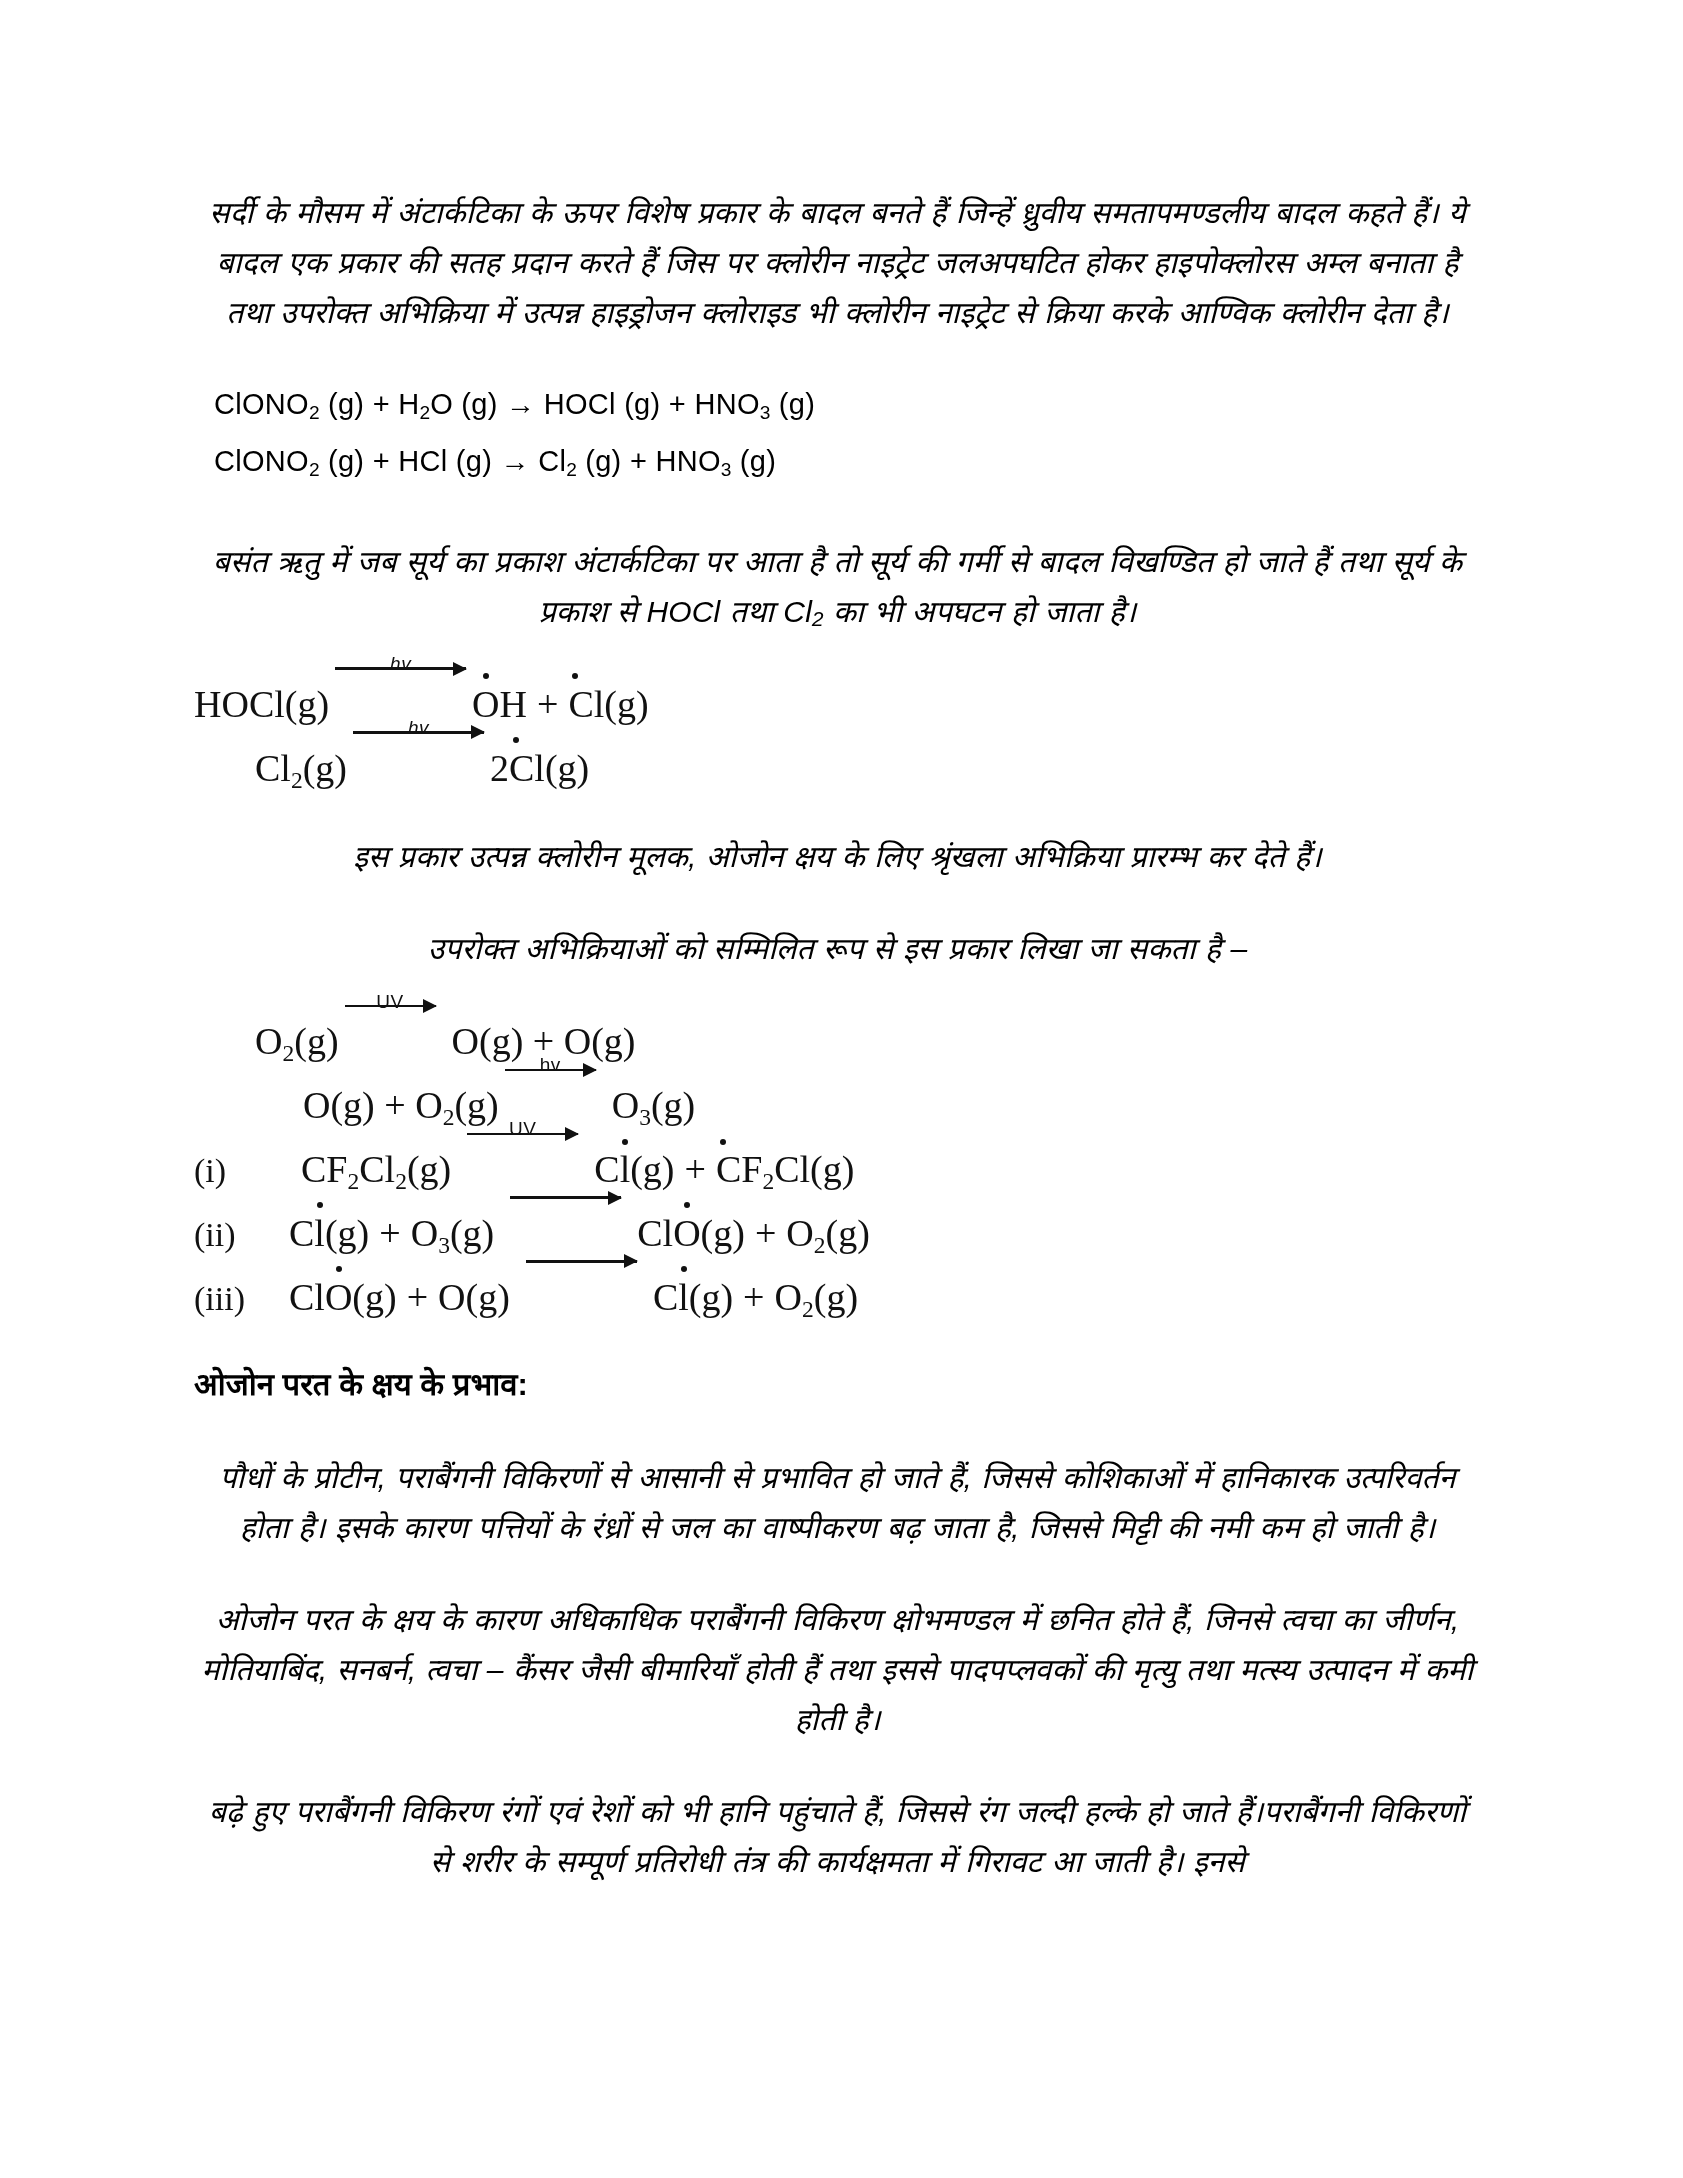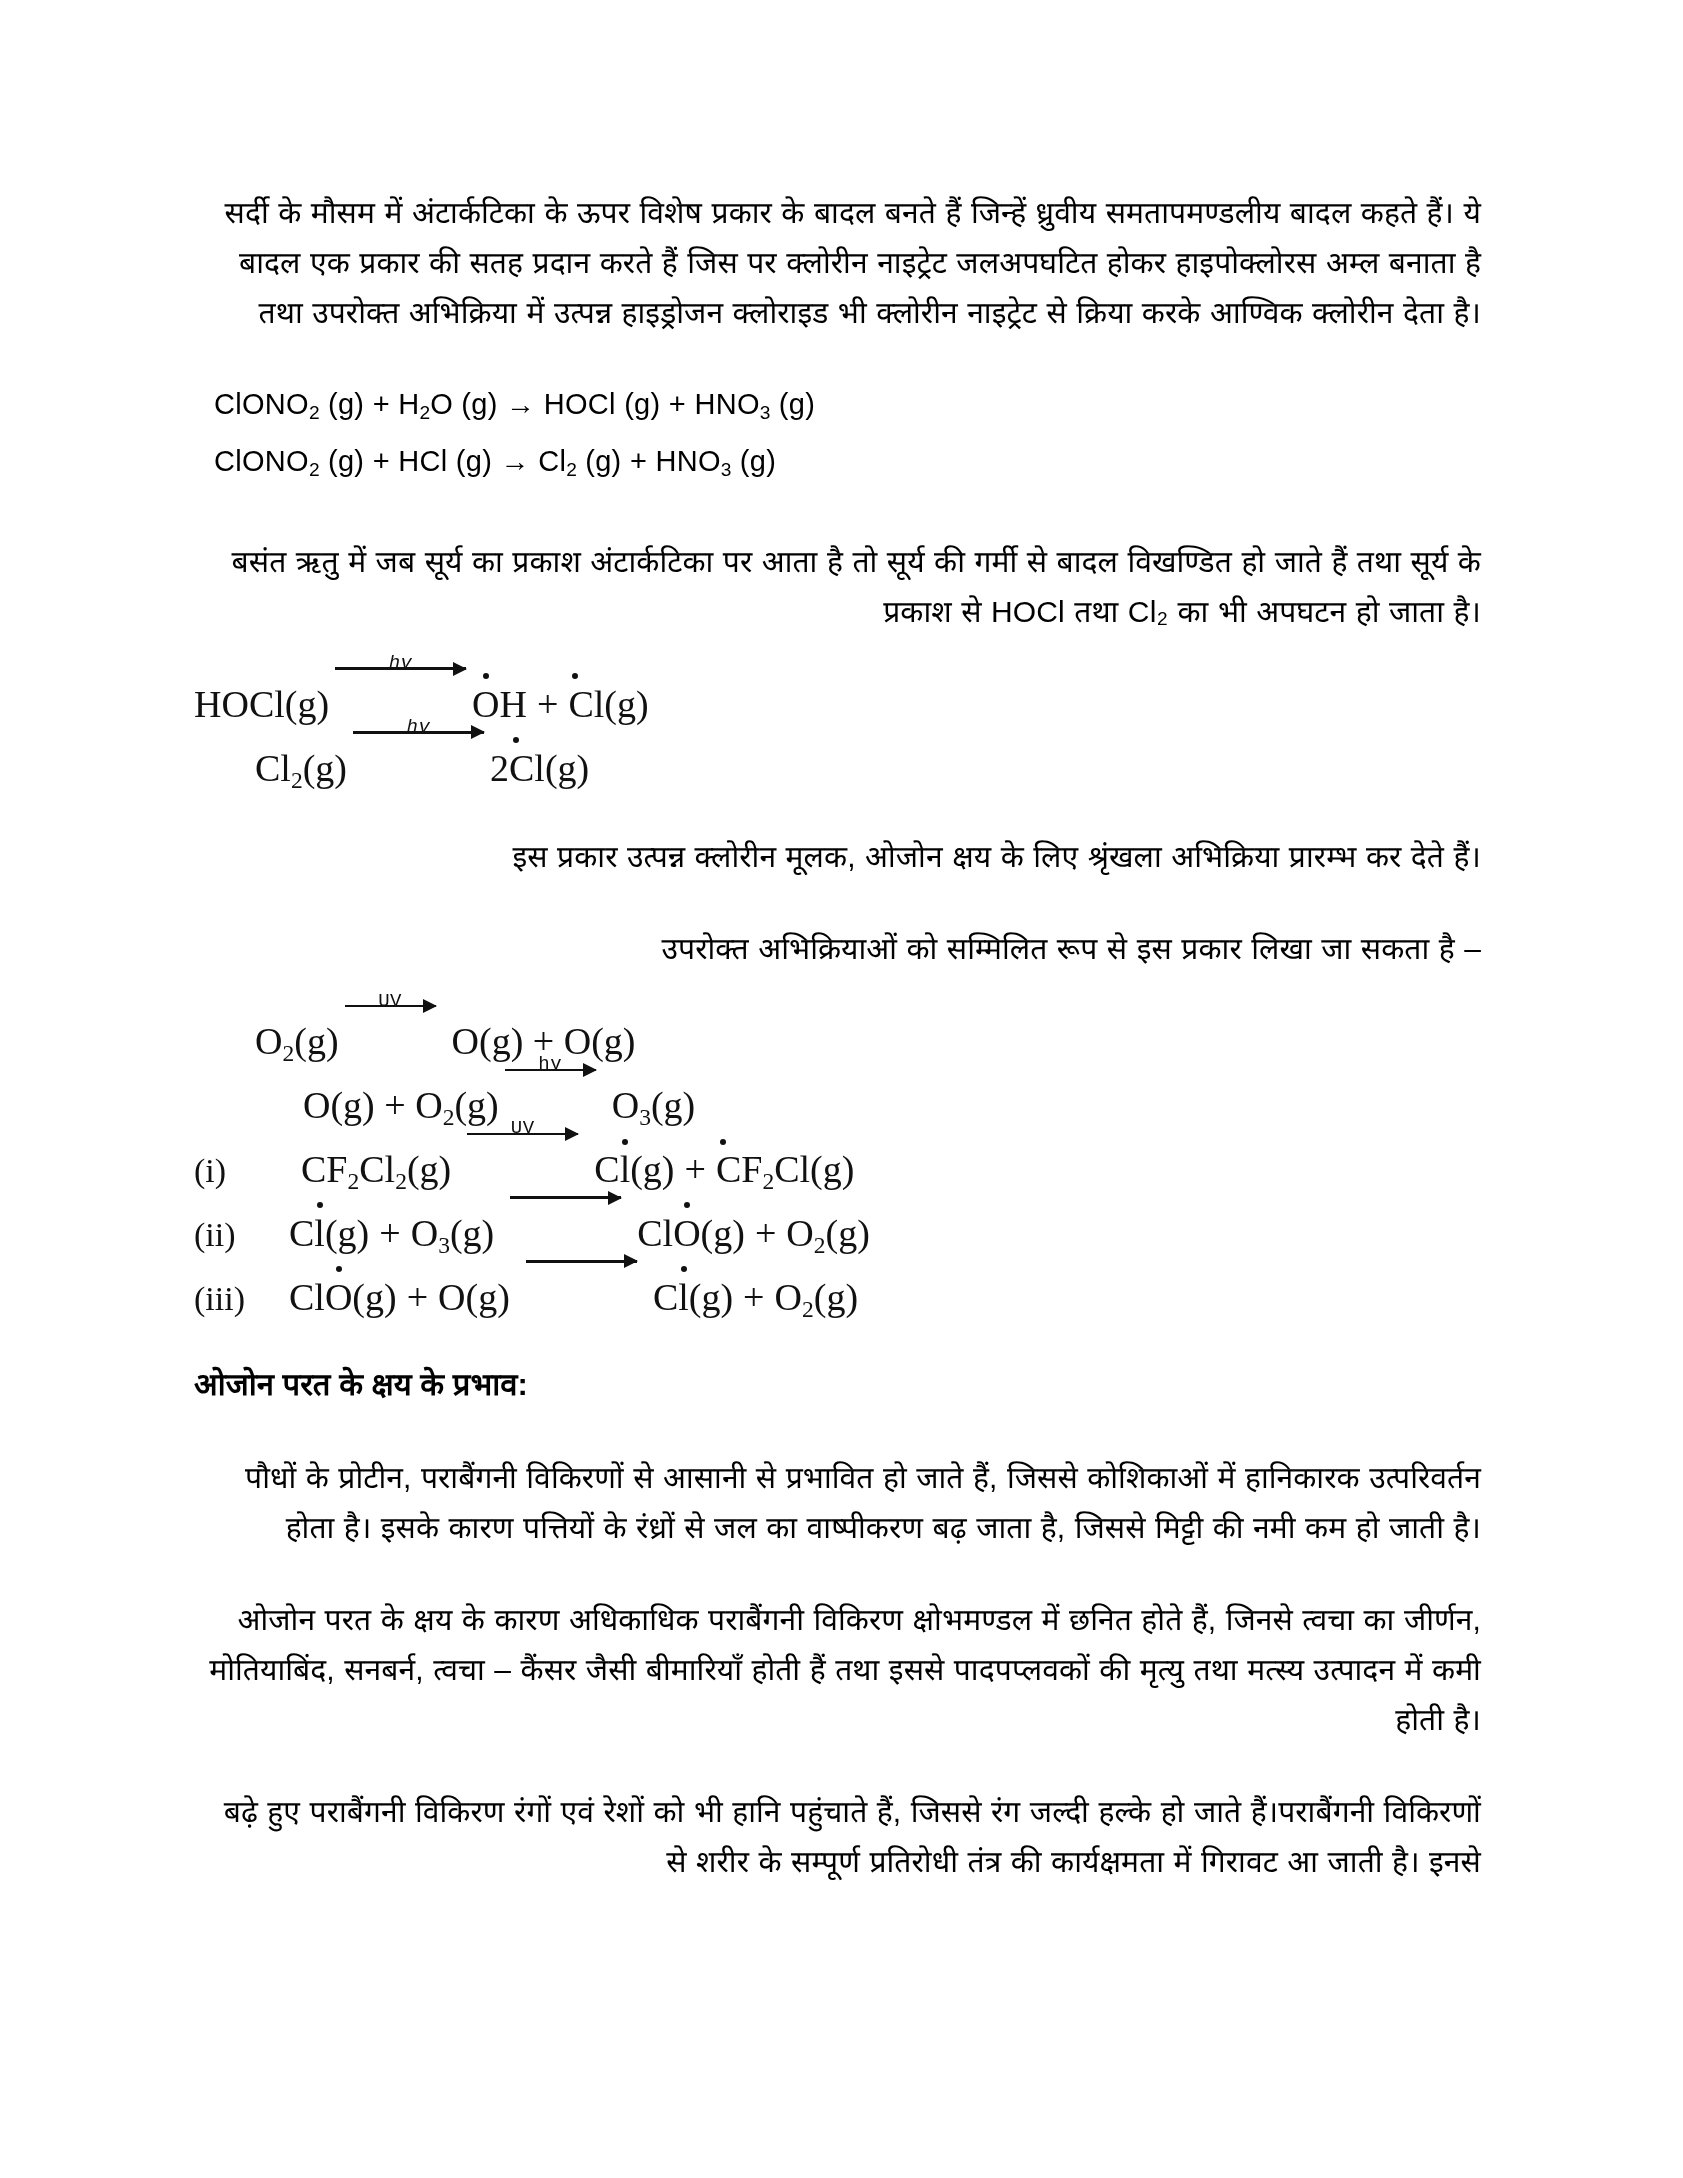--- a/index.html
+++ b/index.html
@@ -29,22 +29,23 @@
     width: 1287px;
   }
   
   .para {
     font-family: "Liberation Sans", "DejaVu Sans", sans-serif;
     font-size: 30px;
     line-height: 50px;
     color: #000;
     letter-spacing: 0.1px;
     margin: 0 0 42px 0;
-    text-align: right;
+    text-align: center;
     word-spacing: 1px;
+    font-style: italic;
   }
   .heading {
     font-family: Liberation Sans, sans-serif;
     font-size: 31px;
     font-weight: bold;
     line-height: 48px;
     margin: 0 0 44px 0;
   }
   
   .eqn-block {
@@ -122,21 +123,21 @@
     border-top: 7px solid transparent;
     border-bottom: 7px solid transparent;
   }
   .arrow .alabel {
     position: absolute;
     left: 50%;
     transform: translateX(-50%);
     top: -1.30em;
     font-size: 0.50em;
     font-style: italic;
-    font-family: Liberation Mono, monospace;
+    font-family: Liberation Sans, sans-serif;
     letter-spacing: 0.5px;
     white-space: nowrap;
   }
   .arrow .alabel.upright { font-style: normal; }
   .arrow.w-short .shaft { width: 91px; }
   .arrow.w-med   .shaft { width: 111px; }
   .arrow.w-long  .shaft { width: 131px; }
   .gap-sm { display: inline-block; width: 10px; }
   .gap-md { display: inline-block; width: 22px; }
   .plus { padding: 0 10px; }

